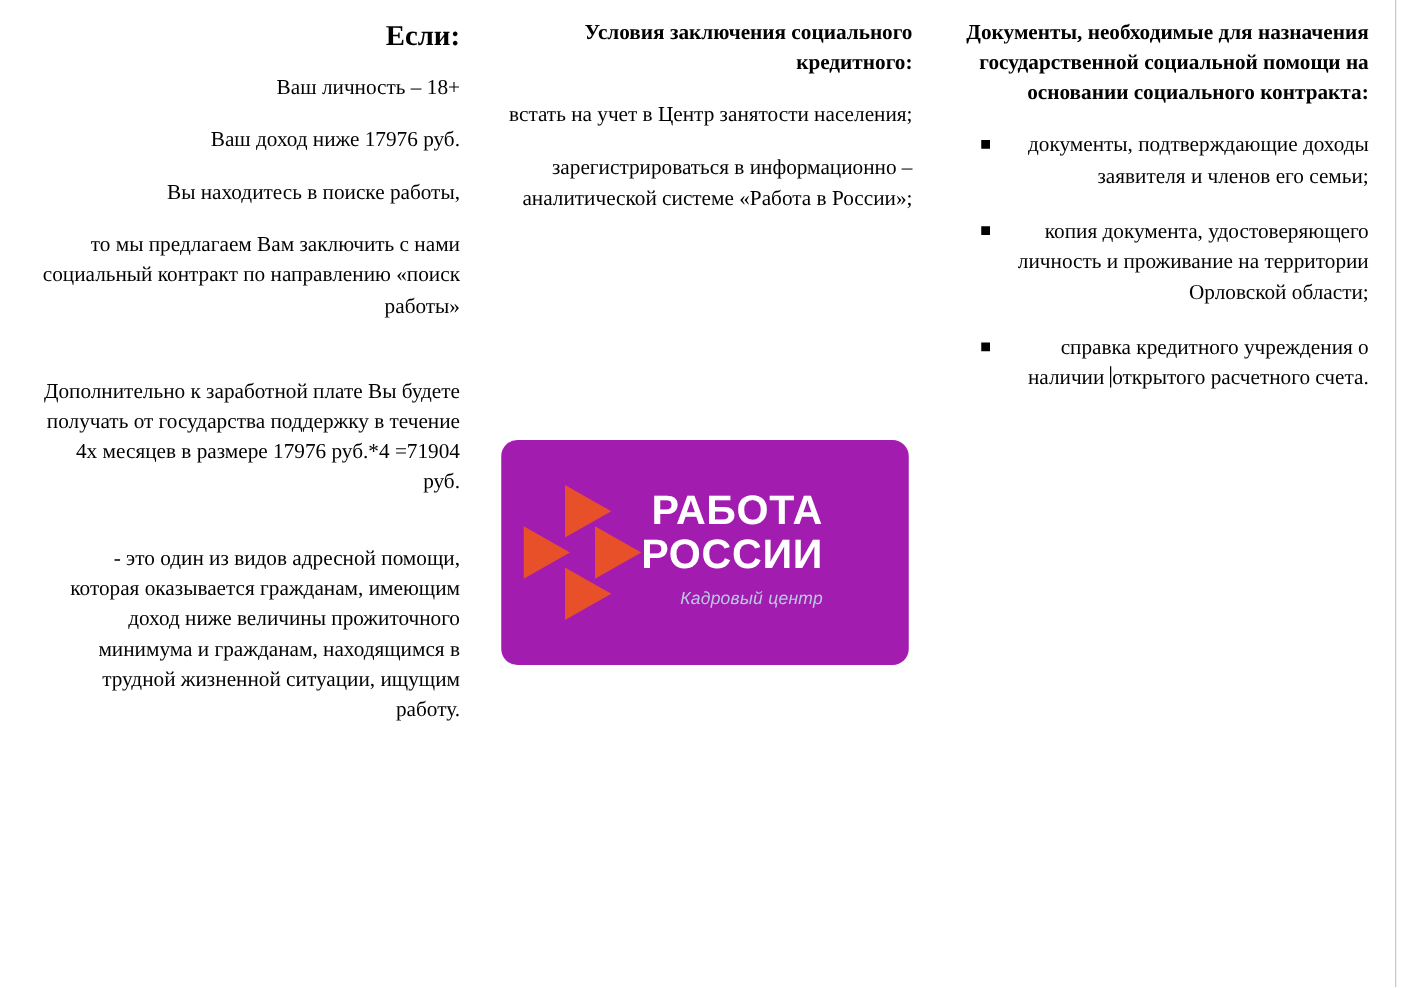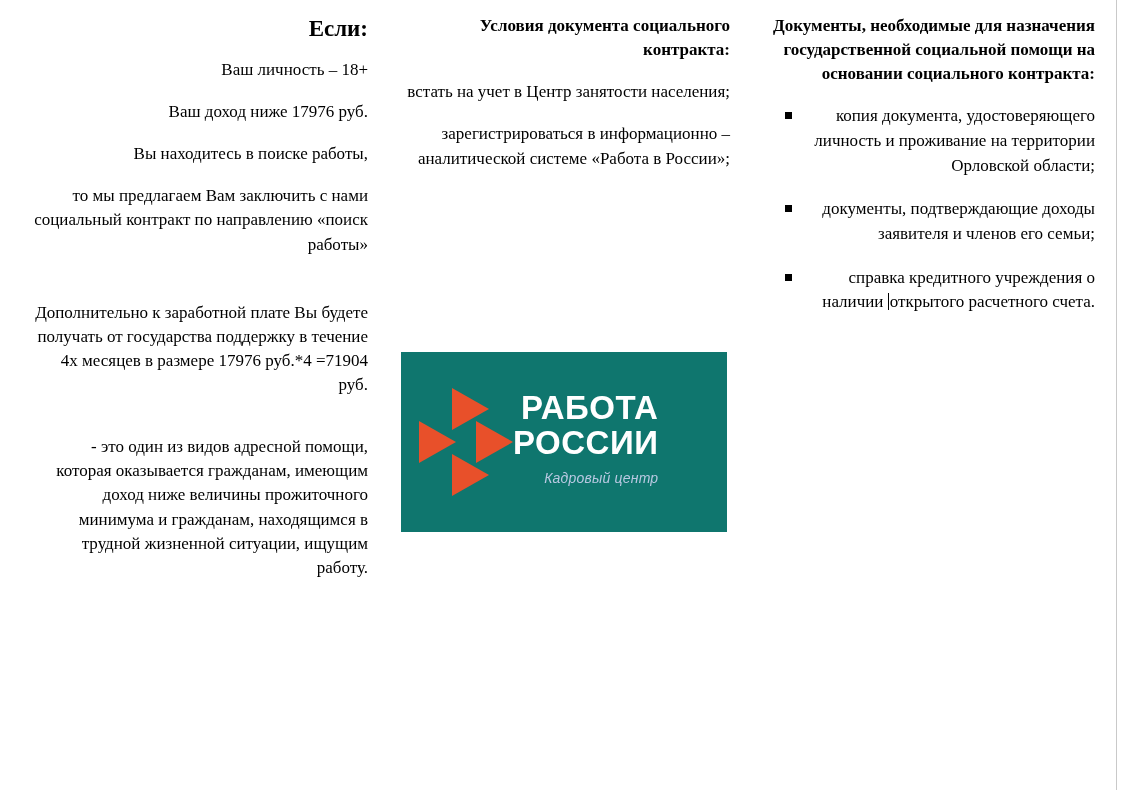--- a/index.html
+++ b/index.html
@@ -96,22 +96,23 @@
     margin: 0 1px 0 0;
   }
 
   
   .logo-card {
     position: absolute;
     left: 401px;
     top: 352px;
     width: 326px;
     height: 180px;
-    background: #0f766e;
+    background: #a21caf;
     overflow: hidden;
+    border-radius: 13px;
   }
   .logo-marks {
     position: absolute;
     left: 18px;
     top: 36px;
     width: 104px;
     height: 108px;
   }
   .tri {
     position: absolute;
@@ -174,21 +175,21 @@
     <p class="para">Дополнительно к заработной плате Вы будете получать от государства поддержку в течение 4х месяцев в размере 17976 руб.*4 =71904 руб.</p>
 
     <div class="spacer-md"></div>
 
 
     <p class="para"> - это один из видов адресной помощи, которая оказывается гражданам, имеющим доход ниже величины прожиточного минимума и гражданам, находящимся в трудной жизненной ситуации, ищущим работу.</p>
   </div>
 
   <div class="col col-2">
 
-    <p class="head-sm">Условия документа социального контракта:</p>
+    <p class="head-sm">Условия заключения социального кредитного:</p>
 
     <p class="para">встать на учет в Центр занятости населения;</p>
 
     <p class="para">зарегистрироваться в информационно – аналитической системе «Работа в России»;</p>
 
   </div>
 
   <div class="logo-card">
     <div class="logo-marks">
       <span class="tri t-top"></span>
@@ -203,25 +204,25 @@
     </div>
   </div>
 
   <div class="col col-3">
 
     <p class="head-sm">Документы, необходимые для назначения государственной социальной помощи на основании социального контракта:</p>
 
     <ul class="bullets">
       <li>
         <span class="sq"></span>
-        <span>копия документа, удостоверяющего личность и проживание на территории Орловской области;</span>
+        <span>документы, подтверждающие доходы заявителя и членов его семьи;</span>
       </li>
       <li>
         <span class="sq"></span>
-        <span>документы, подтверждающие доходы заявителя и членов его семьи;</span>
+        <span>копия документа, удостоверяющего личность и проживание на территории Орловской области;</span>
       </li>
       <li>
         <span class="sq"></span>
         <span>справка кредитного учреждения о наличии </span><span class="caret"></span><span>открытого расчетного счета.</span>
       </li>
     </ul>
   </div>
 
 </div>
 

